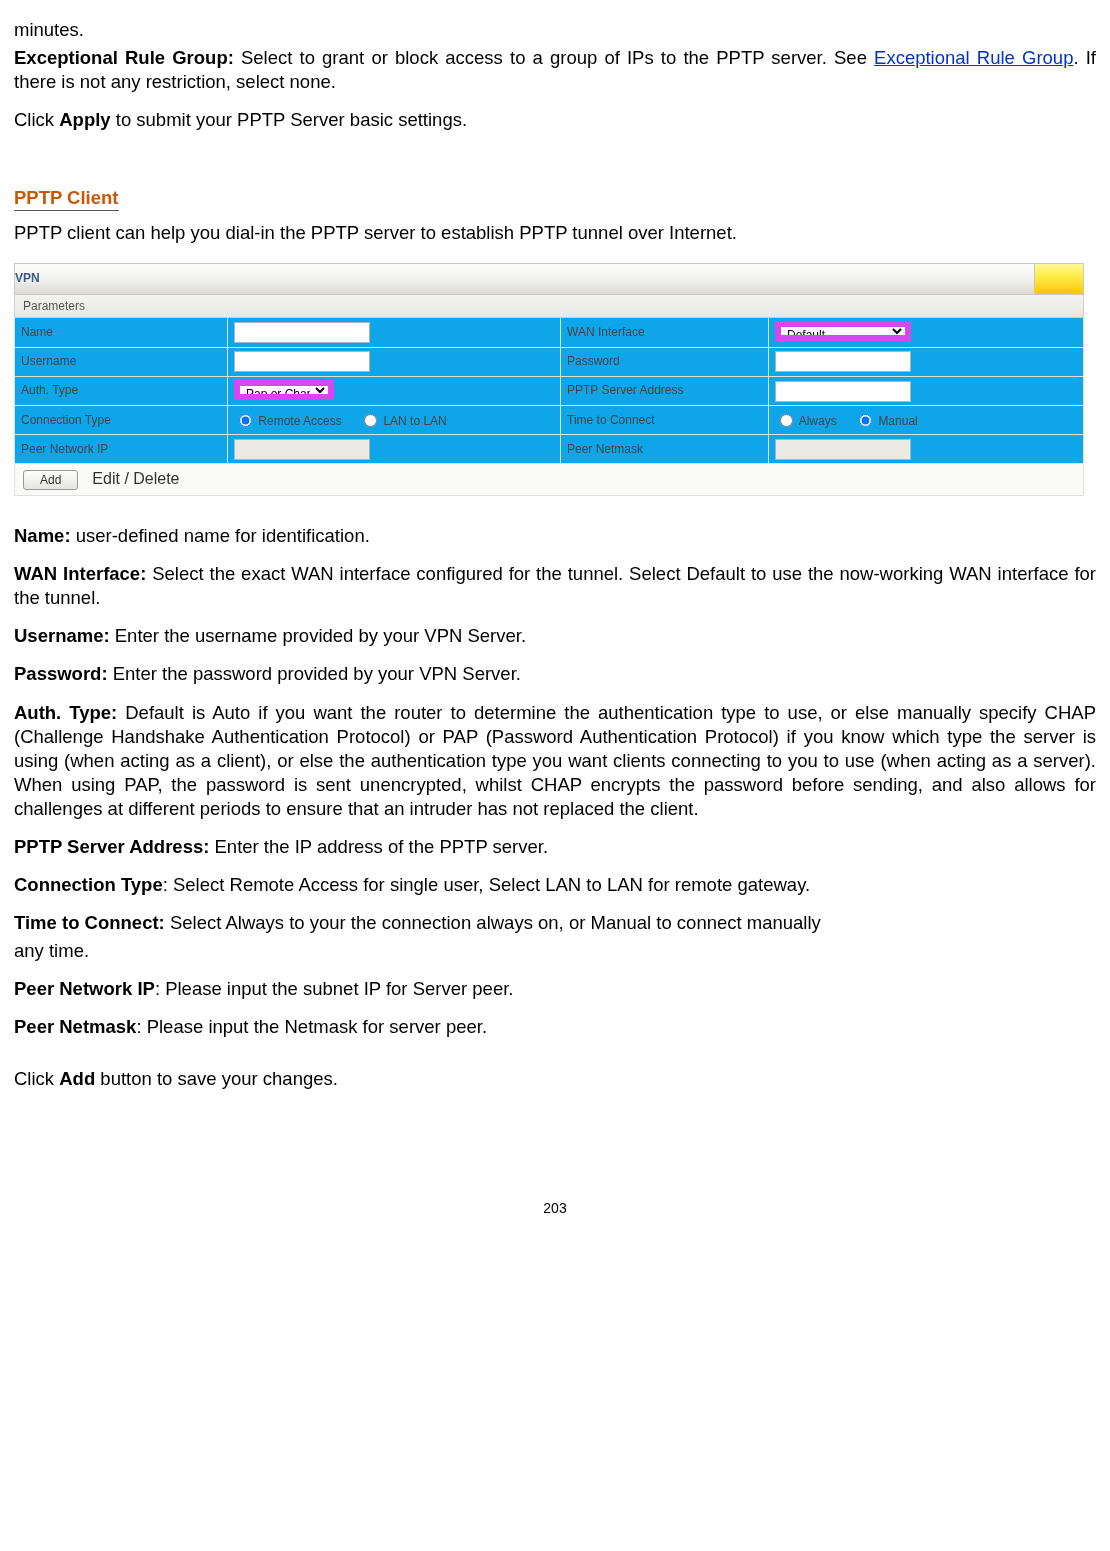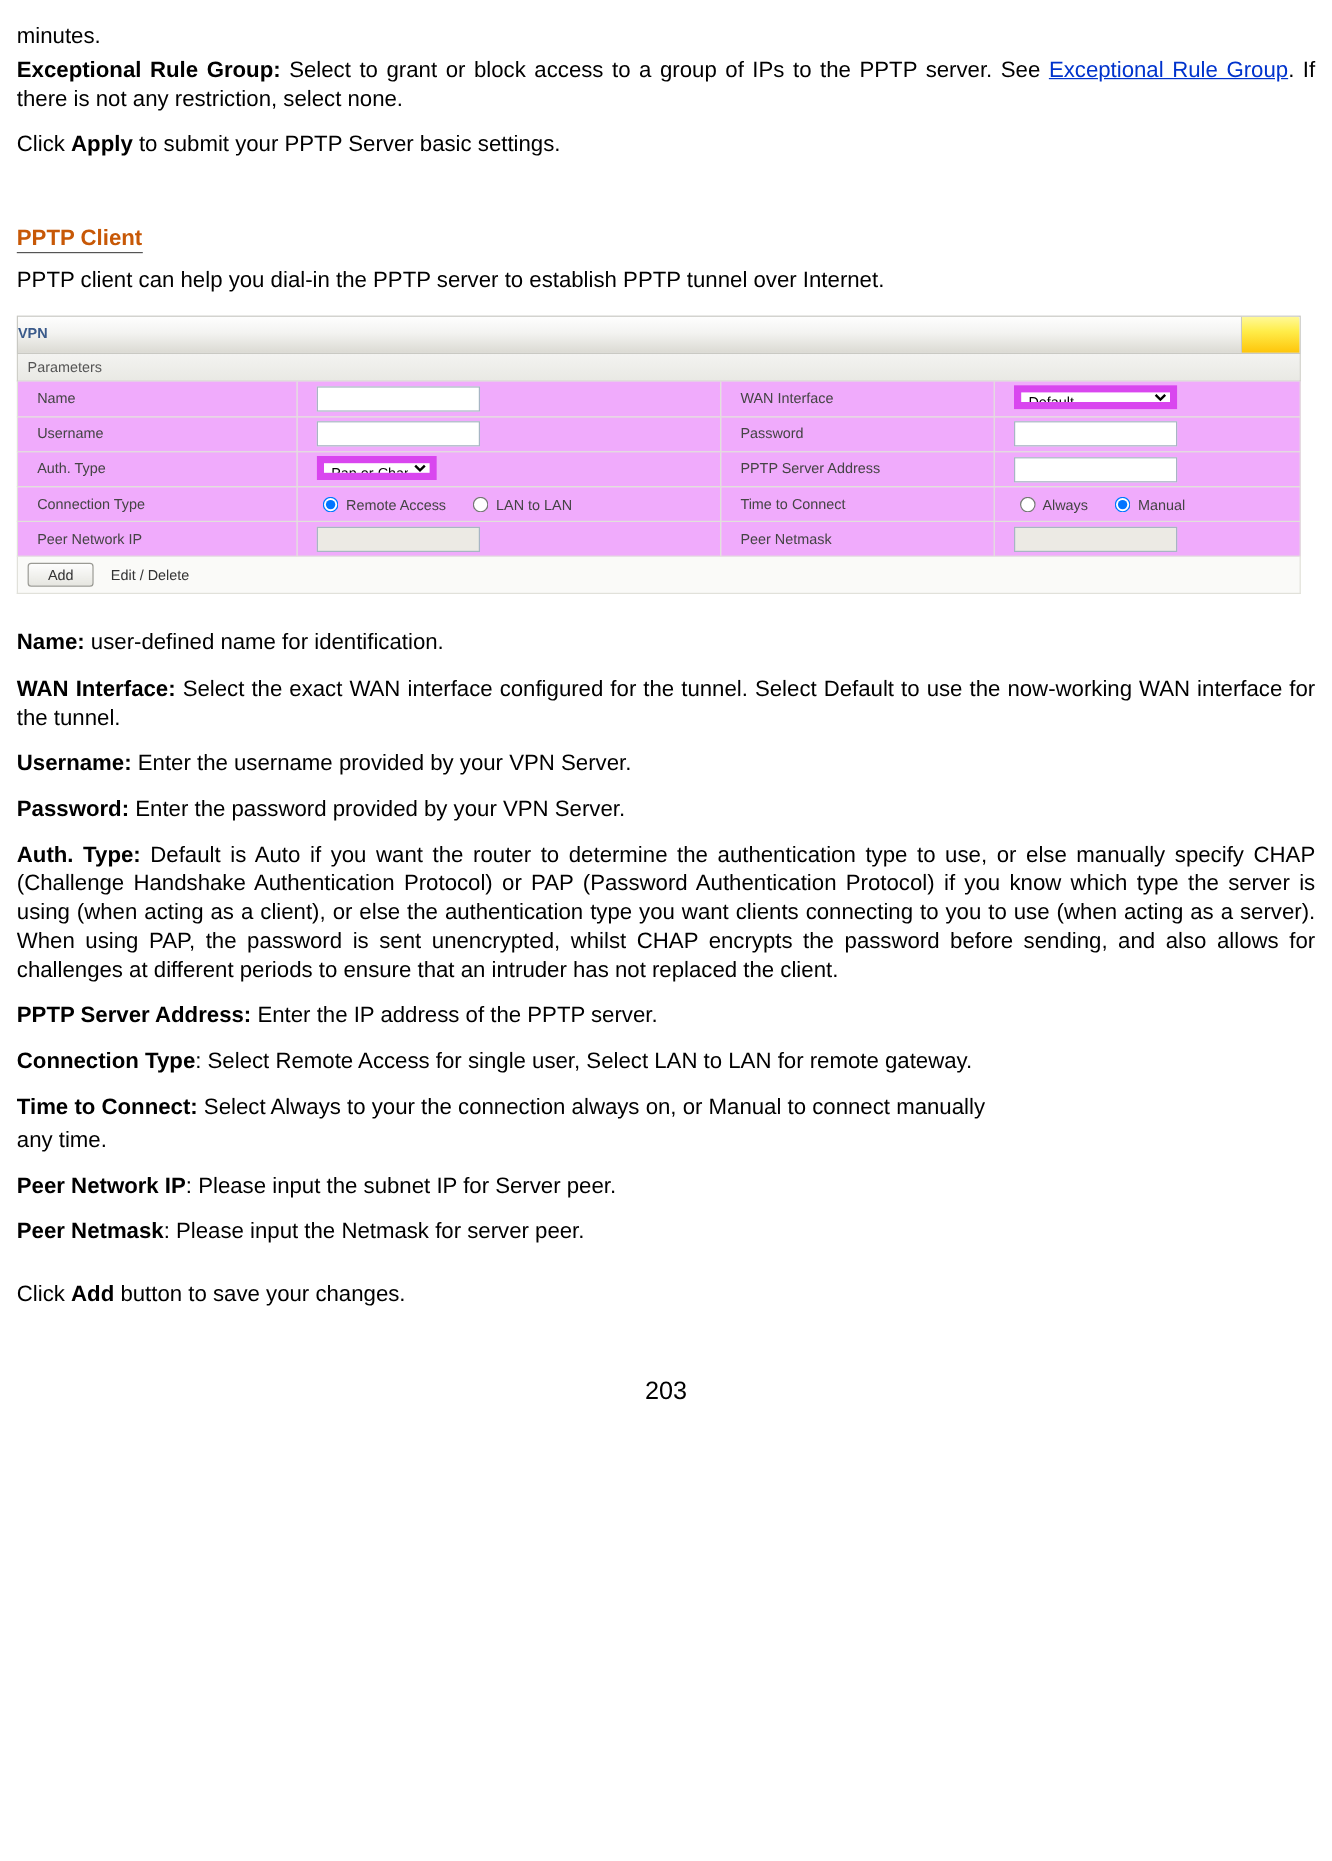--- a/index.html
+++ b/index.html
@@ -77,22 +77,22 @@
     padding-left: 8px;
     color: #555;
   }
   .form-table {
     width: 100%;
     border-collapse: collapse;
   }
   .form-table td {
     border: 1px solid #e1e1da;
     border-top: none;
-    padding: 3px 16px;
-    background: #f0abfc;
+    padding: 3px 6px;
+    background: #0ea5e9;
     height: 22px;
     vertical-align: middle;
   }
   .form-table .label-cell { width: 200px; color: #444; }
   .form-table .input-cell { width: 320px; }
   .form-table .label-cell2 { width: 195px; color: #444; }
   .form-table .input-cell2 { width: auto; }
   .txt-input {
     width: 130px;
     height: 17px;
@@ -129,28 +129,28 @@
   .btn {
     font-size: 12px;
     padding: 2px 16px;
     border: 1px solid #9a9a94;
     background: linear-gradient(#fdfdfd, #e6e6e0);
     border-radius: 3px;
     color: #333;
     cursor: pointer;
   }
   .btn-link {
-    font-size: 12px;
+    font-size: 16px;
     color: #333;
     margin-left: 14px;
   }
   .page-num {
     text-align: center;
-    font-size: 21px;
-    margin-top: 56px;
+    font-size: 14px;
+    margin-top: 108px;
   }
 </style>
 </head>
 <body>
 
 
 
 
 <p class="tight">minutes.</p>
 

